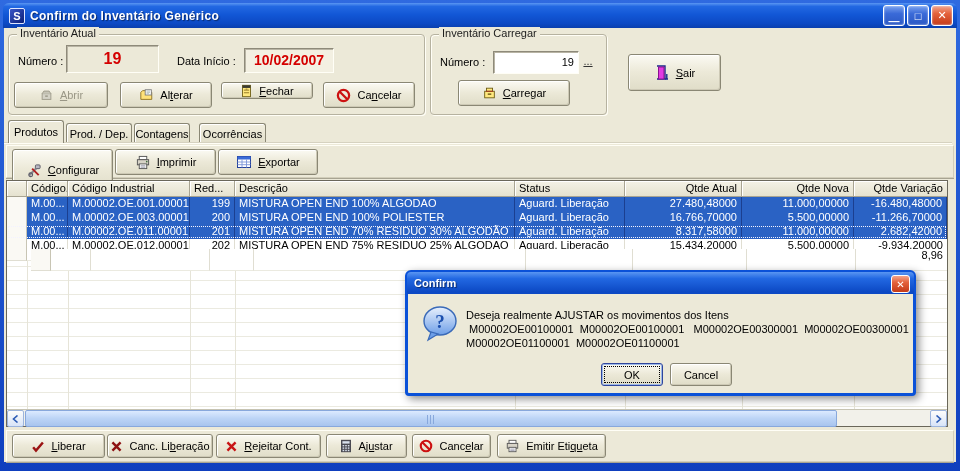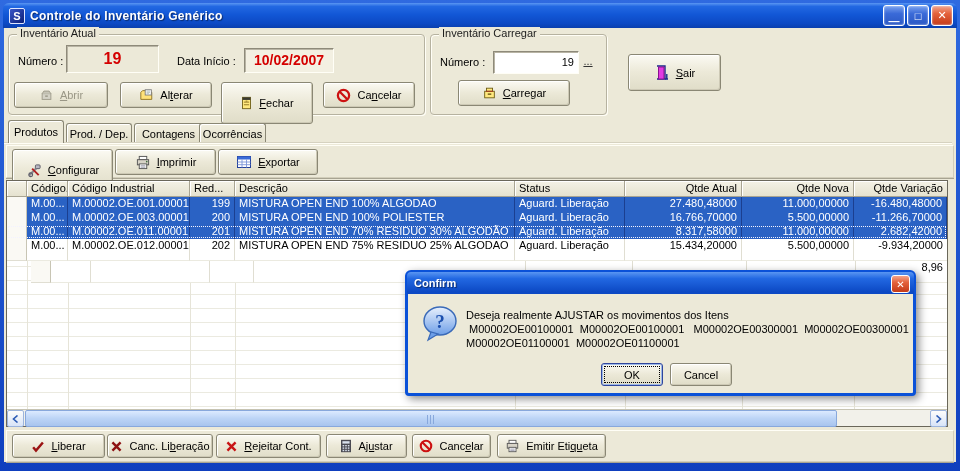--- a/index.html
+++ b/index.html
@@ -95,21 +95,21 @@
 
   .ico{display:inline-flex;flex:none;}
 </style>
 </head>
 <body>
 
 <div id="win">
 
   <div class="titlebar">
     <div class="appicon">S</div>
-    <div class="title-text">Controle do Inventário Genérico</div>
+    <div class="title-text">Confirm do Inventário Genérico</div>
   </div>
   <div class="tbtns">
     <div class="tbtn">
         <span class="mingl">—</span>
       </div>
     <div class="tbtn">
         <span>□</span>
       </div>
     <div class="tbtn close">
         <span>✕</span>
@@ -143,21 +143,21 @@
     <div class="btn" style="left:116px;top:54px;width:92px;height:26px;">
       <span class="ico">
           <svg width="15" height="14" viewBox="0 0 16 16">
             <path d="M1.5 13 V5 l2-2 h4 l1.5 2 H14 v8 z" fill="#ffe27a" stroke="#8a6d1a"></path>
             <rect x="6.5" y="2" width="7" height="6" fill="#fff" stroke="#777"></rect>
             <path d="M8 3.5 h4 M8 5 h4 M8 6.5 h3" stroke="#9aa" stroke-width=".8"></path>
           </svg>
         </span>
       <span>Al<u>t</u>erar</span>
     </div>
-    <div class="btn" style="left:217px;top:54px;width:92px;height:42px;">
+    <div class="btn" style="left:217px;top:54px;width:92px;height:17px;">
       <span class="ico">
           <svg width="13" height="14" viewBox="0 0 14 16">
             <rect x="2.5" y="1.5" width="9" height="13" fill="#ffe87e" stroke="#6a5a10"></rect>
             <rect x="2.5" y="1.5" width="9" height="3" fill="#3a3a30"></rect>
             <path d="M4 7 h6 M4 10 h6" stroke="#8a6d1a"></path>
             <rect x="6" y="5.3" width="2" height="1" fill="#8a6d1a"></rect>
           </svg>
         </span>
       <span><u>F</u>echar</span>
     </div>
@@ -201,21 +201,21 @@
         </span>
       <span><u>S</u>air</span>
     </div>
 
     <div class="tab" style="left:4px;top:92px;width:56px;height:23px;z-index:2;">
       <span>Produtos</span>
     </div>
     <div class="tab inactive" style="left:62px;top:95px;width:66px;height:20px;">
       <span>Prod. / Dep.</span>
     </div>
-    <div class="tab inactive" style="left:130px;top:95px;width:69px;height:20px;">
+    <div class="tab inactive" style="left:130px;top:95px;width:56px;height:20px;">
       <span>Contagens</span>
     </div>
     <div class="tab inactive" style="left:195px;top:95px;width:67px;height:20px;">
       <span>Ocorrências</span>
     </div>
   </div>
 
   <div class="tabline"></div>
 
   <div class="panel" style="left:6px;top:145px;width:948px;height:33px;"></div>
@@ -312,21 +312,21 @@
         <div class="gcell c0 ind"></div>
         <div class="gcell c1">M.00...</div>
         <div class="gcell c2">M.00002.OE.012.00001</div>
         <div class="gcell c3 num">202</div>
         <div class="gcell c4">MISTURA OPEN END 75% RESIDUO 25% ALGODAO</div>
         <div class="gcell c5">Aguard. Liberação</div>
         <div class="gcell c6 num">15.434,20000</div>
         <div class="gcell c7 num">5.500,00000</div>
         <div class="gcell c8 num">-9.934,20000</div>
       </div>
-      <div class="grow plain" style="top:64px;padding-left:24px;">
+      <div class="grow plain" style="top:52px;padding-left:24px;">
         <div class="gcell c0 ind"></div>
         <div class="gcell c1"></div>
           <div class="gcell c2"></div>
           <div class="gcell c3"></div>
         <div class="gcell c4"></div>
           <div class="gcell c5"></div>
           <div class="gcell c6"></div>
         <div class="gcell c7"></div>
         <div class="gcell c8 num">8,96</div>
       </div>

